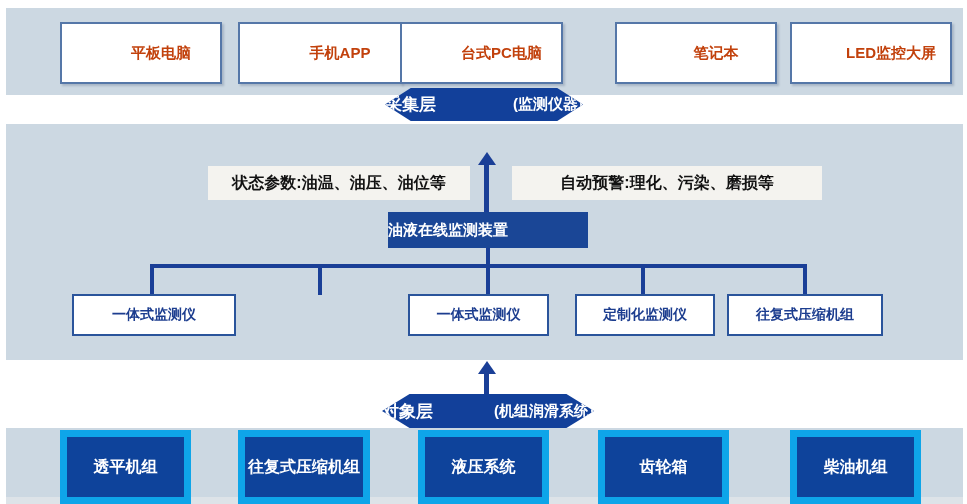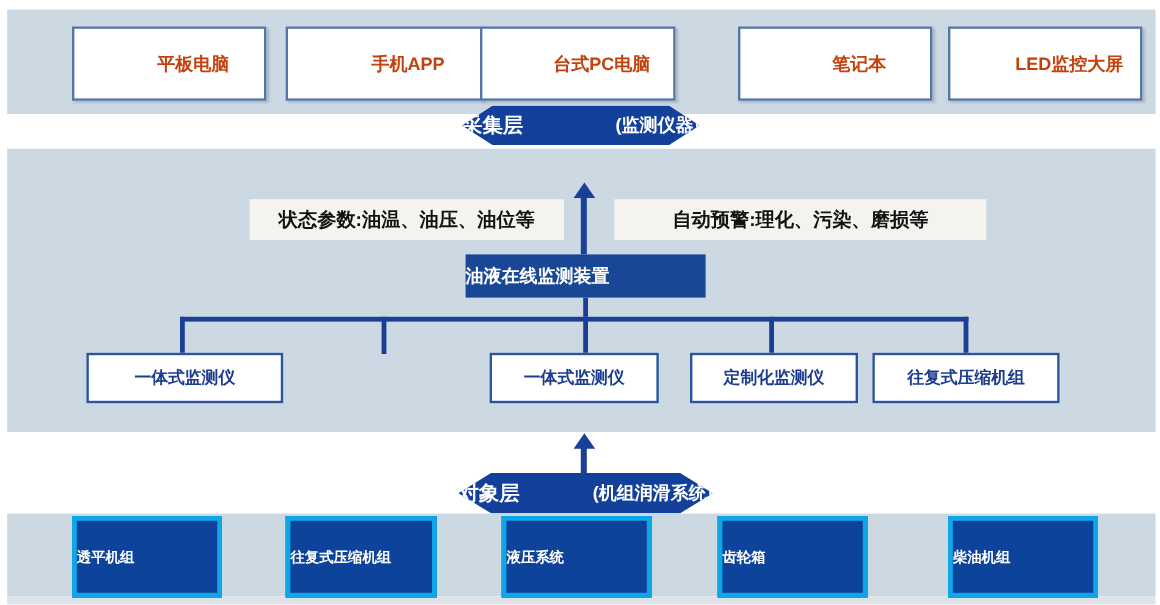--- a/index.html
+++ b/index.html
@@ -45,23 +45,23 @@
     position:absolute;left:388px;top:212px;width:200px;height:36px;background:#1a4696;
     display:flex;align-items:center;justify-content:flex-start;
     color:#ffffff;font-weight:bold;font-size:15px;
   }
   .mbox{
     position:absolute;top:294px;height:38px;background:#ffffff;border:2px solid #2a549b;
     display:flex;align-items:center;justify-content:center;
     color:#1c3d8f;font-weight:bold;font-size:14px;white-space:nowrap;
   }
   .ebox{
-    position:absolute;top:430px;height:60px;background:#0e439b;border:4px solid #0ea5e9;
-    display:flex;align-items:center;justify-content:flex-start;
-    color:#ffffff;font-weight:bold;font-size:12px;white-space:nowrap;
+    position:absolute;top:430px;height:60px;background:#0e439b;border:7px solid #0ea5e9;
+    display:flex;align-items:center;justify-content:center;
+    color:#ffffff;font-weight:bold;font-size:16px;white-space:nowrap;
   }
   .line{position:absolute;background:#1a3f97;}
   .arrow-head{
     position:absolute;width:0;height:0;
     border-left:9px solid transparent;border-right:9px solid transparent;
     border-bottom:13px solid #1a3f97;
   }
   .arrow-stem{position:absolute;width:5px;background:#1a3f97;}
 </style>
 </head>

